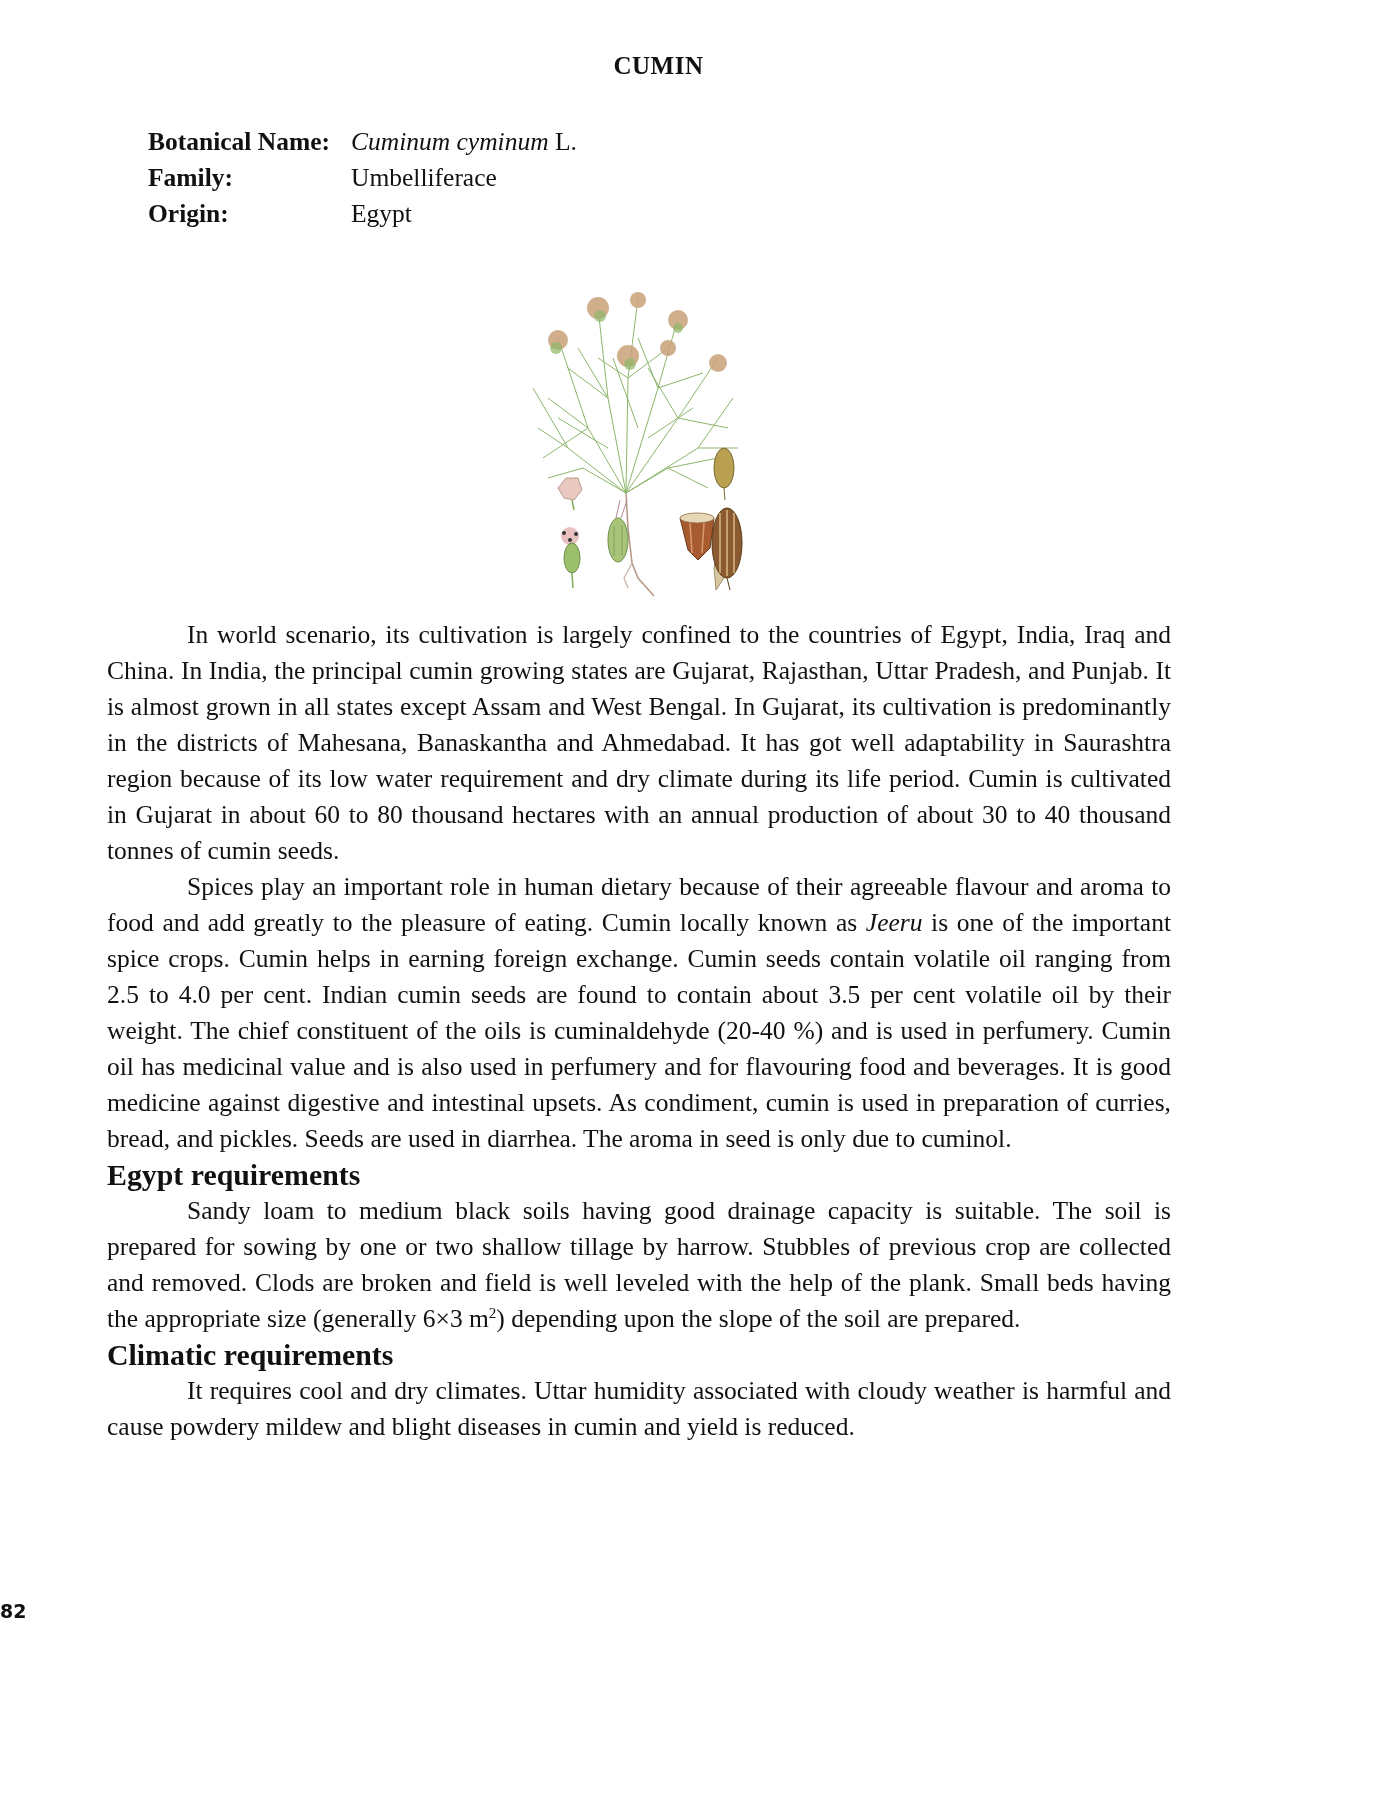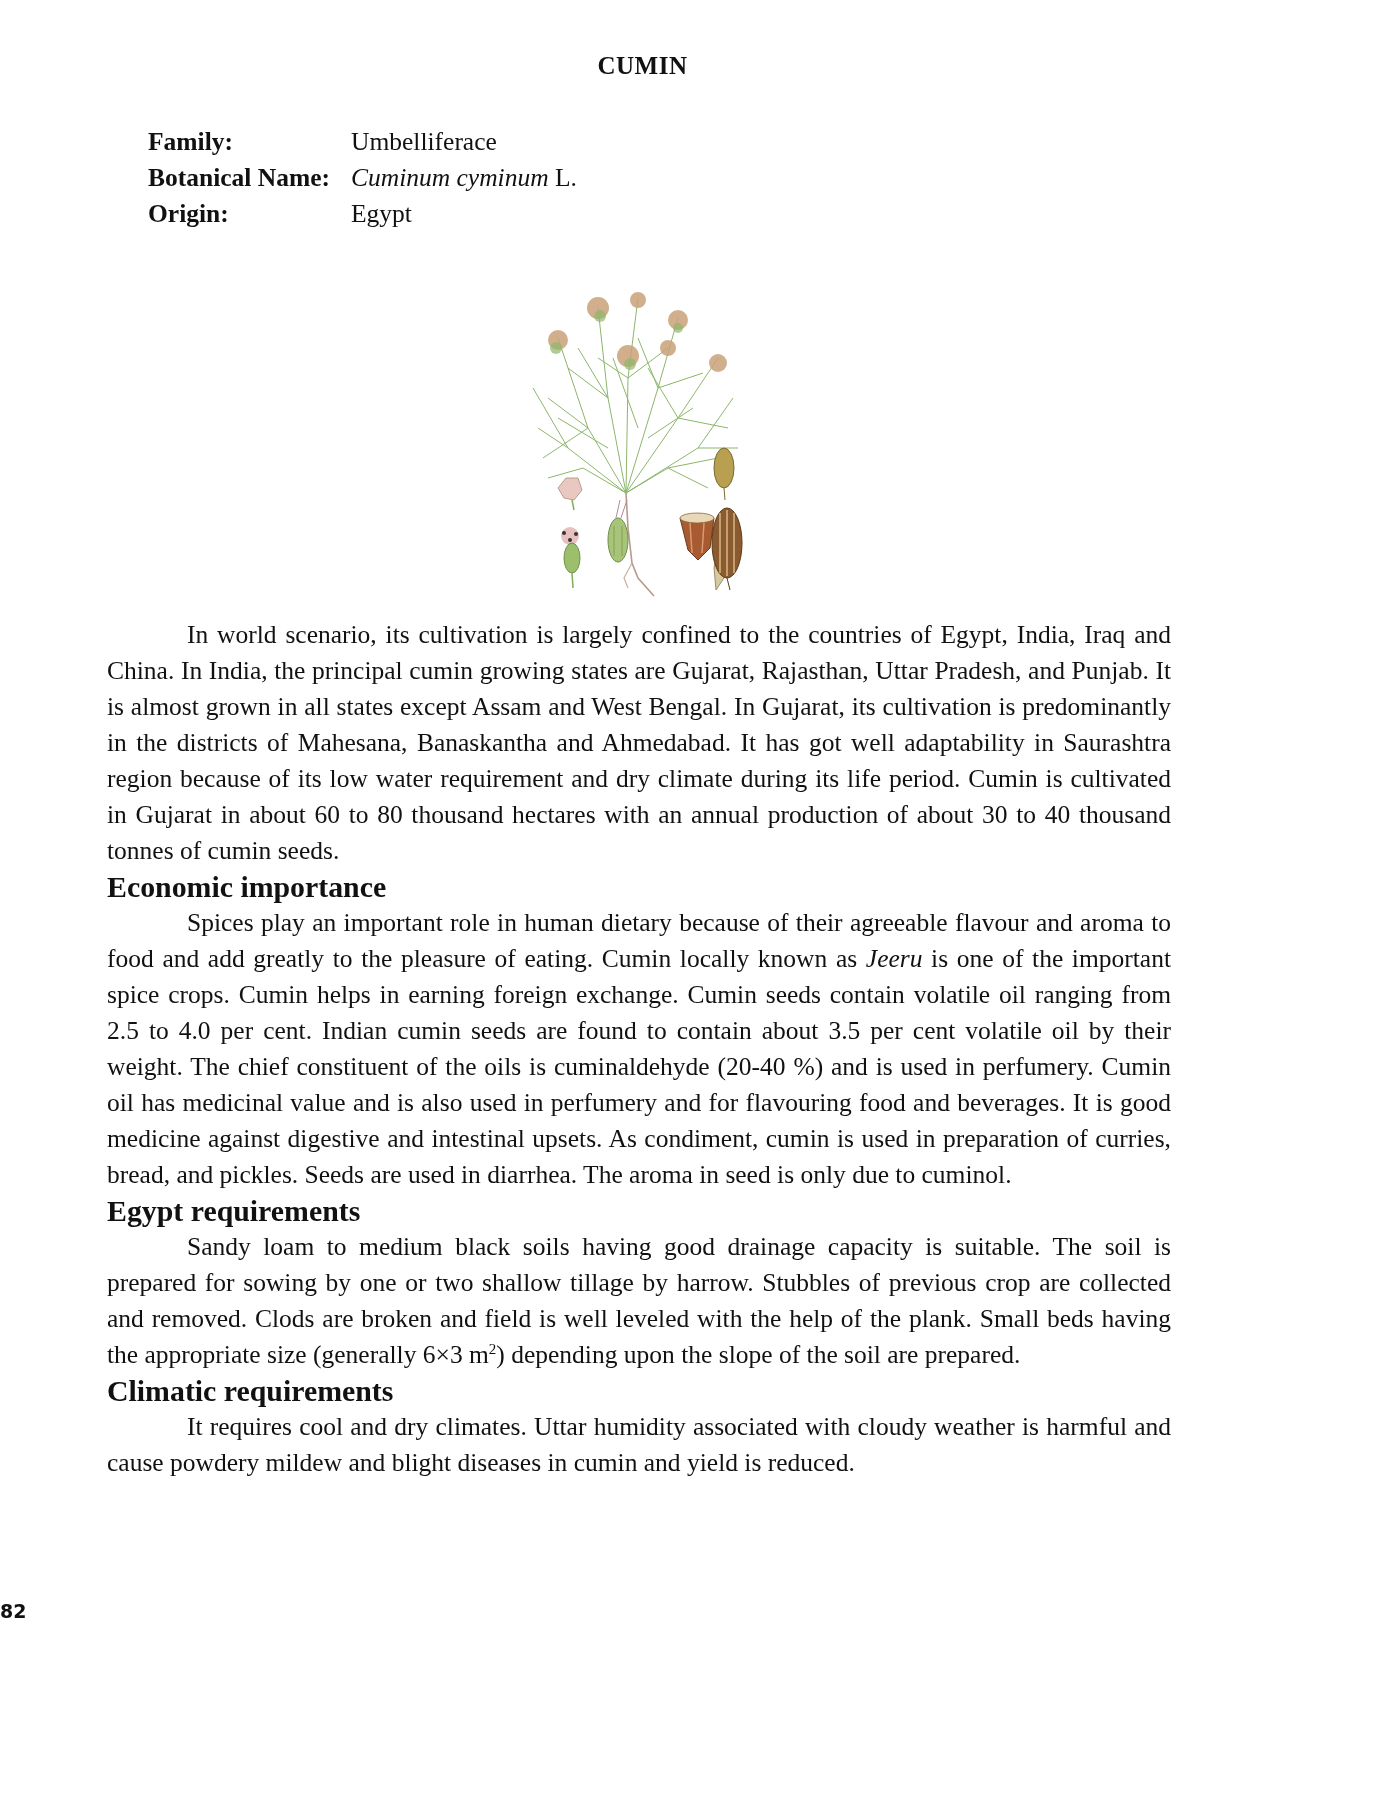--- a/index.html
+++ b/index.html
@@ -2,21 +2,21 @@
 <html><head>
 <meta charset="utf-8">
 <style>
   html, body { margin: 0; padding: 0; background: #ffffff; }
   body {
     width: 1389px; height: 1797px; position: relative; overflow: hidden;
     font-family: "Liberation Serif", "DejaVu Serif", serif;
     color: #111111;
   }
   .page-title {
-    position: absolute; top: 52px; left: 0; width: 1285px;
+    position: absolute; top: 52px; left: 16px; width: 1285px;
     text-align: center; font-weight: bold; font-size: 25px; letter-spacing: 0.5px;
   }
   .meta {
     position: absolute; top: 124px; left: 148px;
     font-size: 25.5px; line-height: 36px;
   }
   .meta-row { display: flex; }
   .meta-label { width: 203px; font-weight: bold; }
   .meta-value i { font-style: italic; }
   .plant {
@@ -35,26 +35,26 @@
     font-family: "DejaVu Sans", "Liberation Sans", sans-serif; font-weight: bold; font-size: 19px;
   }
 </style>
 </head>
 <body>
 
 <div class="page-title">CUMIN</div>
 
 <div class="meta">
   <div class="meta-row">
+    <span class="meta-label">Botanical Name:</span>
+    <span class="meta-value"><i>Cuminum cyminum</i><span> L.</span></span>
+  </div>
+  <div class="meta-row">
     <span class="meta-label">Family:</span>
     <span class="meta-value">Umbelliferace</span>
-  </div>
-  <div class="meta-row">
-    <span class="meta-label">Botanical Name:</span>
-    <span class="meta-value"><i>Cuminum cyminum</i><span> L.</span></span>
   </div>
   <div class="meta-row">
     <span class="meta-label">Origin:</span>
     <span class="meta-value">Egypt</span>
   </div>
 </div>
 
 <div class="plant">
   <svg width="222" height="322" viewBox="0 0 222 322" xmlns="http://www.w3.org/2000/svg">
 
@@ -147,21 +147,20 @@
       <line x1="199" y1="232" x2="199" y2="298" stroke="#d8b880" stroke-width="1.5"></line>
       <line x1="206" y1="235" x2="206" y2="295" stroke="#d8b880" stroke-width="1.5"></line>
       <line x1="199" y1="300" x2="202" y2="312" stroke="#5a3a18" stroke-width="1"></line>
     </g>
   </svg>
 </div>
 
 <div class="content">
   <p class="para">In world scenario, its cultivation is largely confined to the countries of Egypt, India, Iraq and China. In India, the principal cumin growing states are Gujarat, Rajasthan, Uttar Pradesh, and Punjab. It is almost grown in all states except Assam and West Bengal. In Gujarat, its cultivation is predominantly in the districts of Mahesana, Banaskantha and Ahmedabad. It has got well adaptability in Saurashtra region because of its low water requirement and dry climate during its life period. Cumin is cultivated in Gujarat in about 60 to 80 thousand hectares with an annual production of about 30 to 40 thousand tonnes of cumin seeds.</p>
 
-  <h3 class="section-heading">Economic importance</h3>
   <p class="para"><span>Spices play an important role in human dietary because of their agreeable flavour and aroma to food and add greatly to the pleasure of eating. Cumin locally known as </span><i>Jeeru</i><span> is one of the important spice crops. Cumin helps in earning foreign exchange. Cumin seeds contain volatile oil ranging from 2.5 to 4.0 per cent. Indian cumin seeds are found to contain about 3.5 per cent volatile oil by their weight. The chief constituent of the oils is cuminaldehyde (20-40 %) and is used in perfumery. Cumin oil has medicinal value and is also used in perfumery and for flavouring food and beverages. It is good medicine against digestive and intestinal upsets. As condiment, cumin is used in preparation of curries, bread, and pickles. Seeds are used in diarrhea. The aroma in seed is only due to cuminol.</span></p>
 
   <h3 class="section-heading">Egypt requirements</h3>
   <p class="para"><span>Sandy loam to medium black soils having good drainage capacity is suitable. The soil is prepared for sowing by one or two shallow tillage by harrow.  Stubbles of previous crop are collected and removed. Clods are broken and field is well leveled with the help of the plank. Small beds having the appropriate size (generally 6×3 m</span><sup>2</sup><span>) depending upon the slope of the soil are prepared.</span></p>
 
   <h3 class="section-heading">Climatic requirements</h3>
   <p class="para">It requires cool and dry climates. Uttar humidity associated with cloudy weather is harmful and cause powdery mildew and blight diseases in cumin and yield is reduced.</p>
 </div>
 
 <div class="page-number">82</div>

